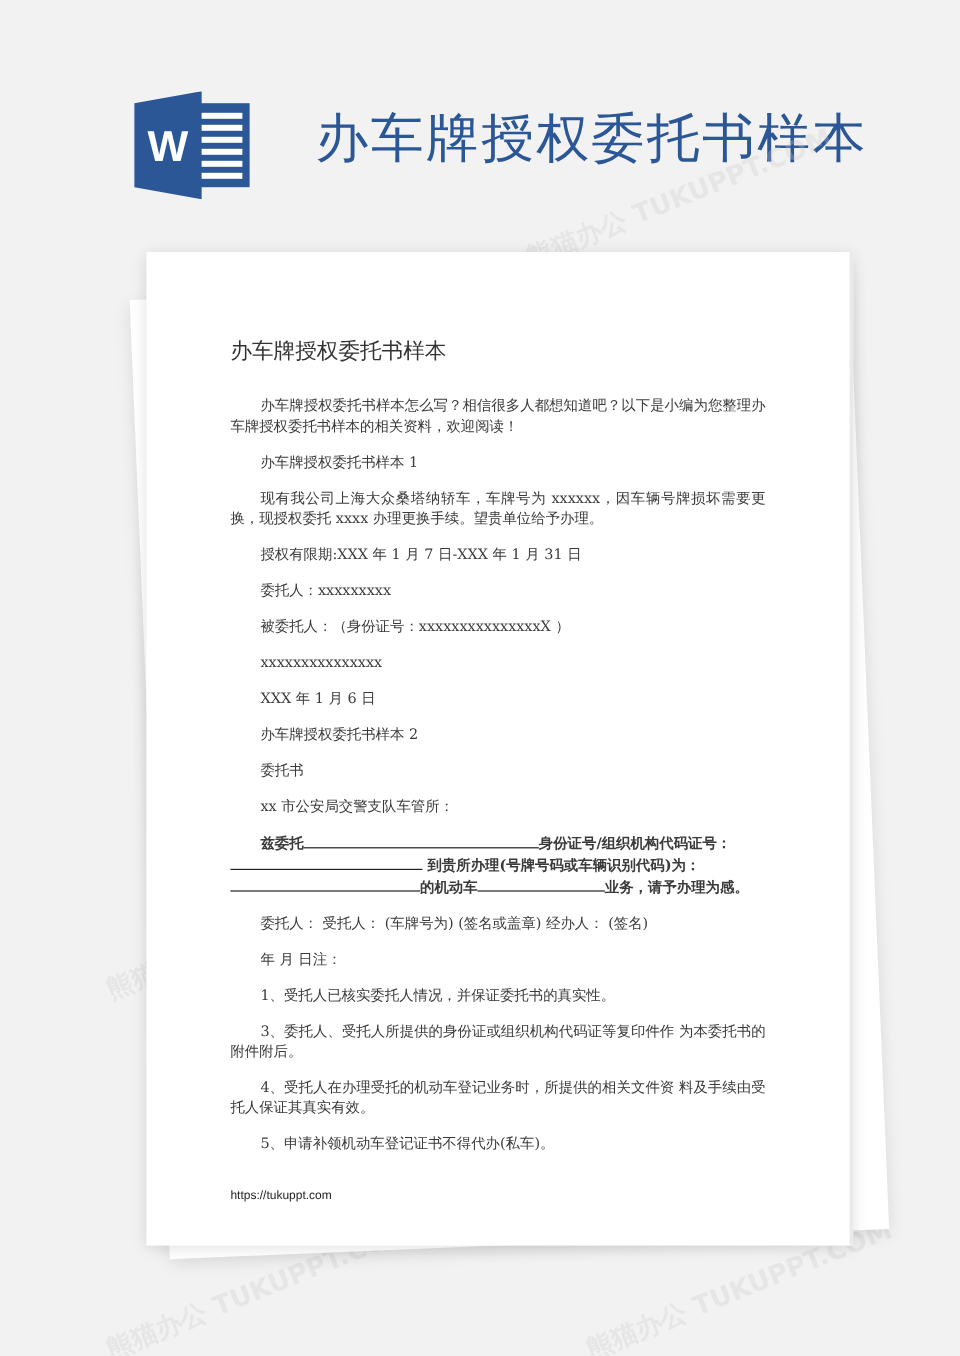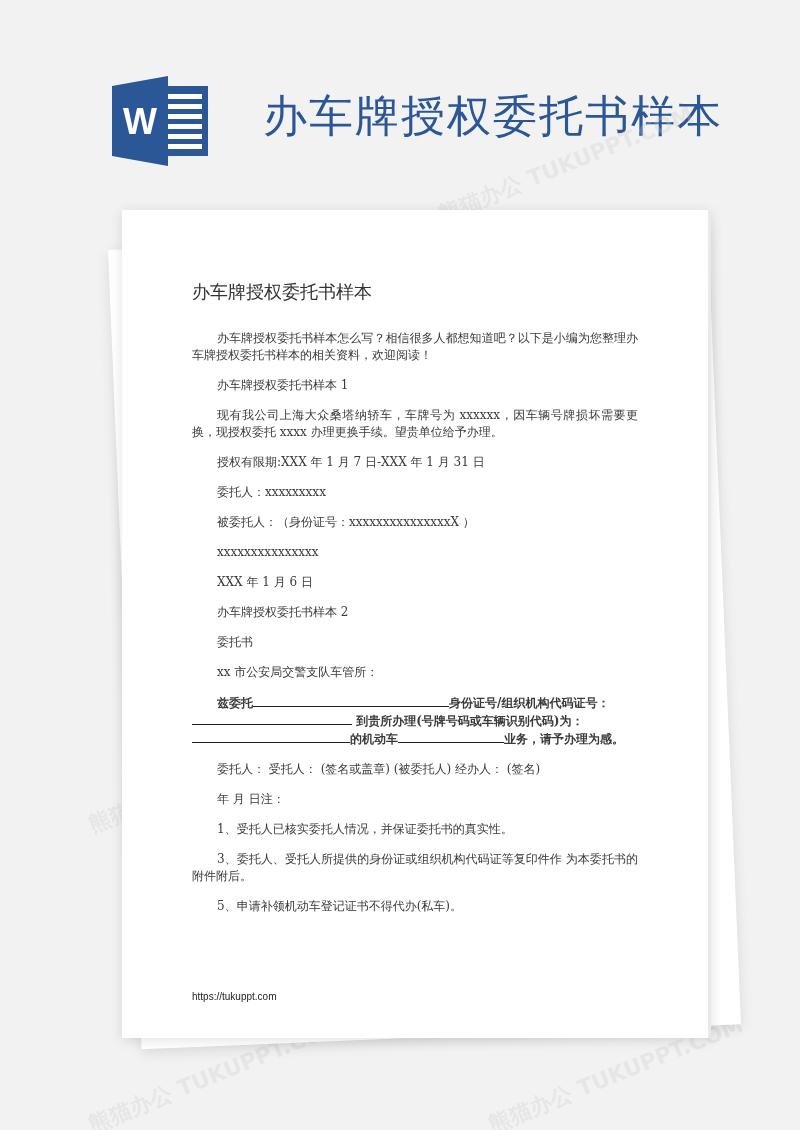--- a/index.html
+++ b/index.html
@@ -87,20 +87,21 @@
       </div>
       <div class="line">
         <span class="blank" style="width:160px;"></span>
         <span>到贵所办理(号牌号码或车辆识别代码)为：</span>
       </div>
       <div class="line">
         <span class="blank" style="width:158px;"></span><span>的机动车</span><span class="blank" style="width:106px;"></span><span>业务，请予办理为感。</span>
       </div>
     </div>
 
-    <p class="p ind">委托人： 受托人： (签名或盖章) (被委托人) 经办人： (签名)</p>
+    <p class="p ind">委托人： 受托人： (车牌号为) (签名或盖章) 经办人： (签名)</p>
     <p class="p ind">年 月 日注：</p>
     <p class="p ind">1、受托人已核实委托人情况，并保证委托书的真实性。</p>
     <p class="p ind">3、委托人、受托人所提供的身份证或组织机构代码证等复印件作 为本委托书的附件附后。</p>
+    <p class="p ind">4、受托人在办理受托的机动车登记业务时，所提供的相关文件资 料及手续由受托人保证其真实有效。</p>
     <p class="p ind">5、申请补领机动车登记证书不得代办(私车)。</p>
   </div>
   <div class="footer-url">https://tukuppt.com</div>
 </div>
 
 </body></html>

